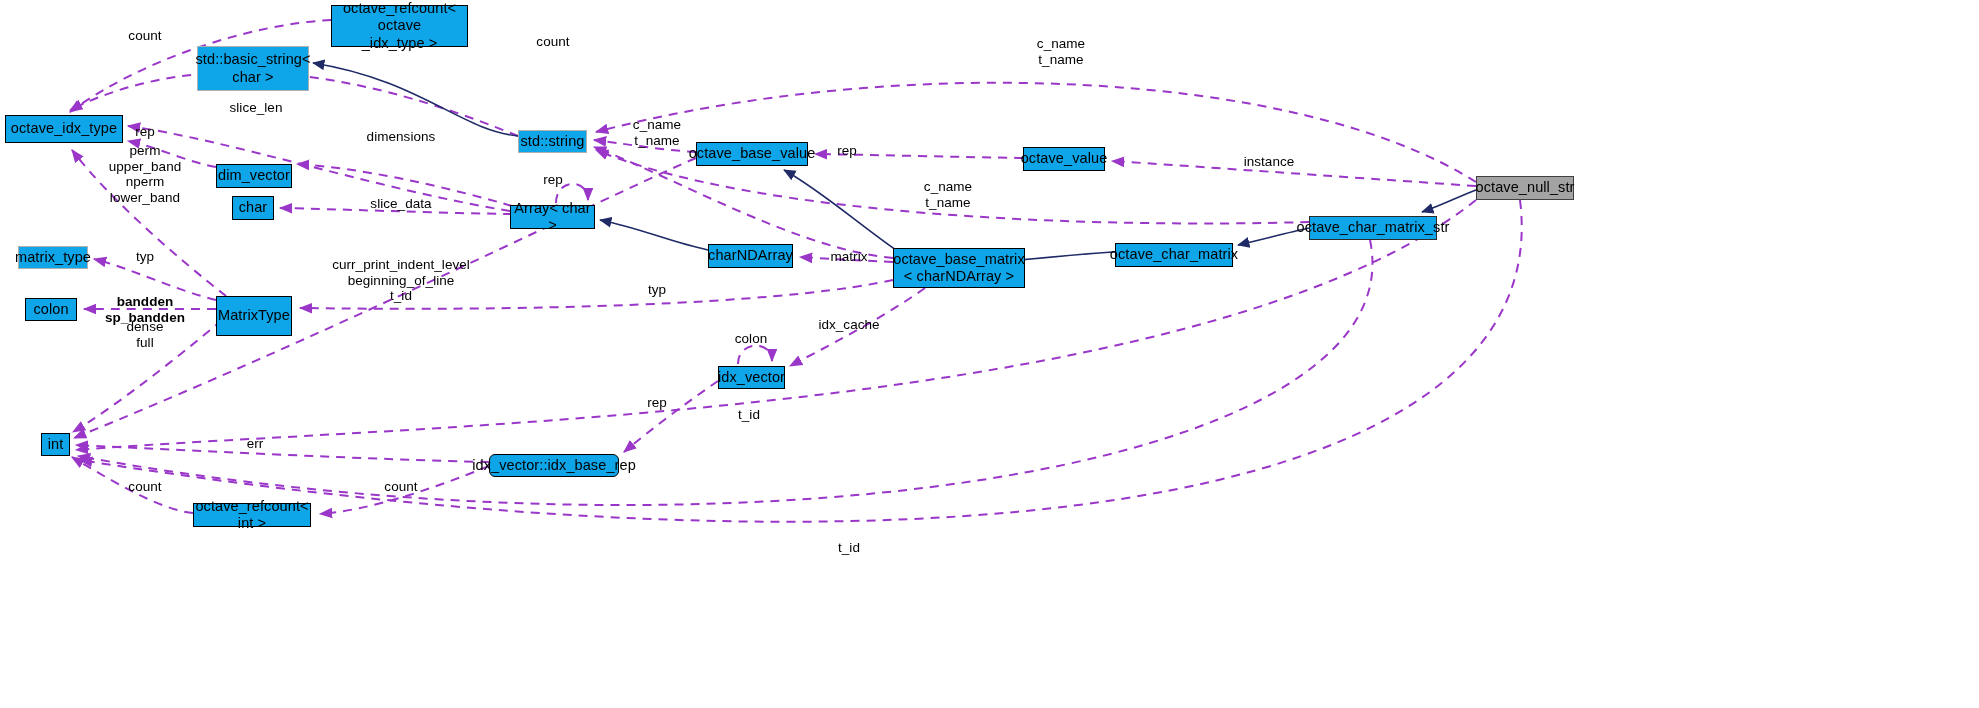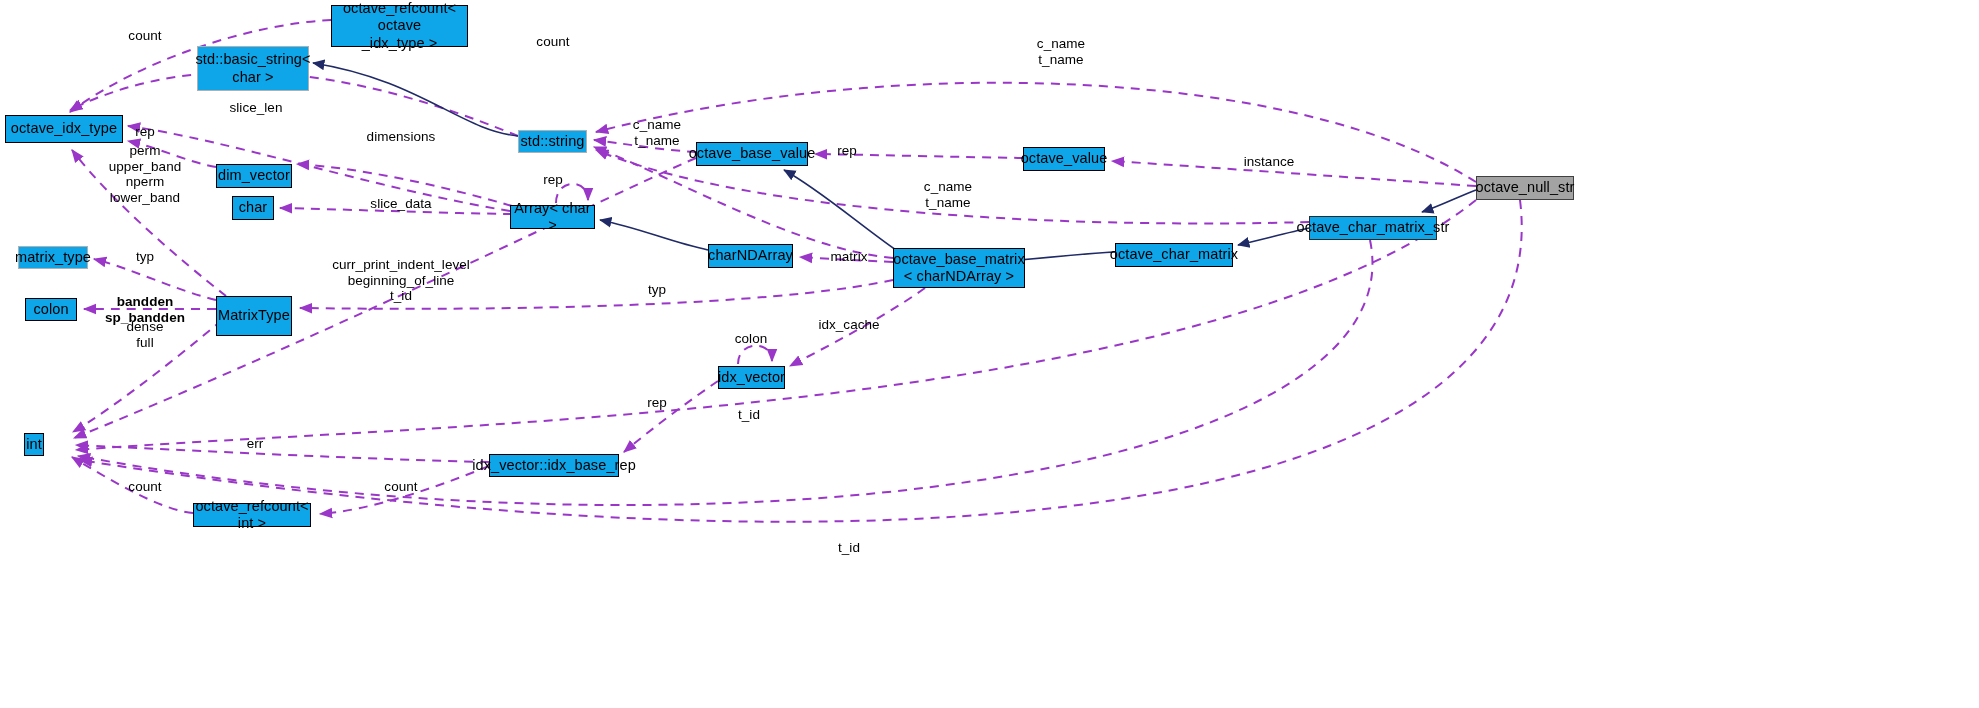--- a/index.html
+++ b/index.html
@@ -154,27 +154,27 @@
   <div class="node solid" style="left:5px;    top:115px; width:118px; height:28px;">octave_idx_type</div>
   <div class="node grayed" style="left:197px;  top:46px;  width:112px; height:45px;">std::basic_string&lt;
 char &gt;</div>
   <div class="node solid" style="left:331px;  top:5px;   width:137px; height:42px;">octave_refcount&lt; octave
 _idx_type &gt;</div>
   <div class="node solid" style="left:216px;  top:152px; width:76px;  height:24px;margin-top:12px;">dim_vector</div>
   <div class="node solid" style="left:232px;  top:196px; width:42px;  height:24px;">char</div>
   <div class="node grayed" style="left:18px;   top:246px; width:70px;  height:23px;">matrix_type</div>
   <div class="node solid" style="left:25px;   top:298px; width:52px;  height:23px;">colon</div>
   <div class="node solid" style="left:216px;  top:296px; width:76px;  height:40px;">MatrixType</div>
-  <div class="node solid" style="left:24px;   top:433px; width:20px;  height:23px;">int</div>
+  <div class="node solid" style="left:41px;   top:433px; width:29px;  height:23px;">int</div>
   <div class="node solid" style="left:193px;  top:503px; width:118px; height:24px;">octave_refcount&lt; int &gt;</div>
   <div class="node grayed" style="left:518px;  top:130px; width:69px;  height:23px;">std::string</div>
   <div class="node solid" style="left:510px;  top:205px; width:85px;  height:24px;">Array&lt; char &gt;</div>
   <div class="node solid" style="left:708px;  top:244px; width:85px;  height:24px;">charNDArray</div>
   <div class="node solid" style="left:718px;  top:366px; width:67px;  height:23px;">idx_vector</div>
-  <div class="node solid" style="left:489px;  top:454px; width:130px; height:23px;">idx_vector::idx_base_rep</div>
+  <div class="node solid" style="left:489px;  top:454px; width:130px; height:23px;border-radius:6px;">idx_vector::idx_base_rep</div>
   <div class="node solid" style="left:696px;  top:142px; width:112px; height:24px;">octave_base_value</div>
   <div class="node solid" style="left:893px;  top:248px; width:132px; height:40px;">octave_base_matrix
 &lt; charNDArray &gt;</div>
   <div class="node solid" style="left:1023px; top:147px; width:82px;  height:24px;">octave_value</div>
   <div class="node solid" style="left:1115px; top:243px; width:118px; height:24px;">octave_char_matrix</div>
   <div class="node thick" style="left:1309px; top:216px; width:128px; height:24px;">octave_char_matrix_str</div>
   <div class="node focus" style="left:1476px; top:176px; width:98px;  height:24px;">octave_null_str</div>
 
   <div class="edge-label" style="left:145px;  top:36px;">count</div>
   <div class="edge-label" style="left:553px;  top:42px;">count</div>

